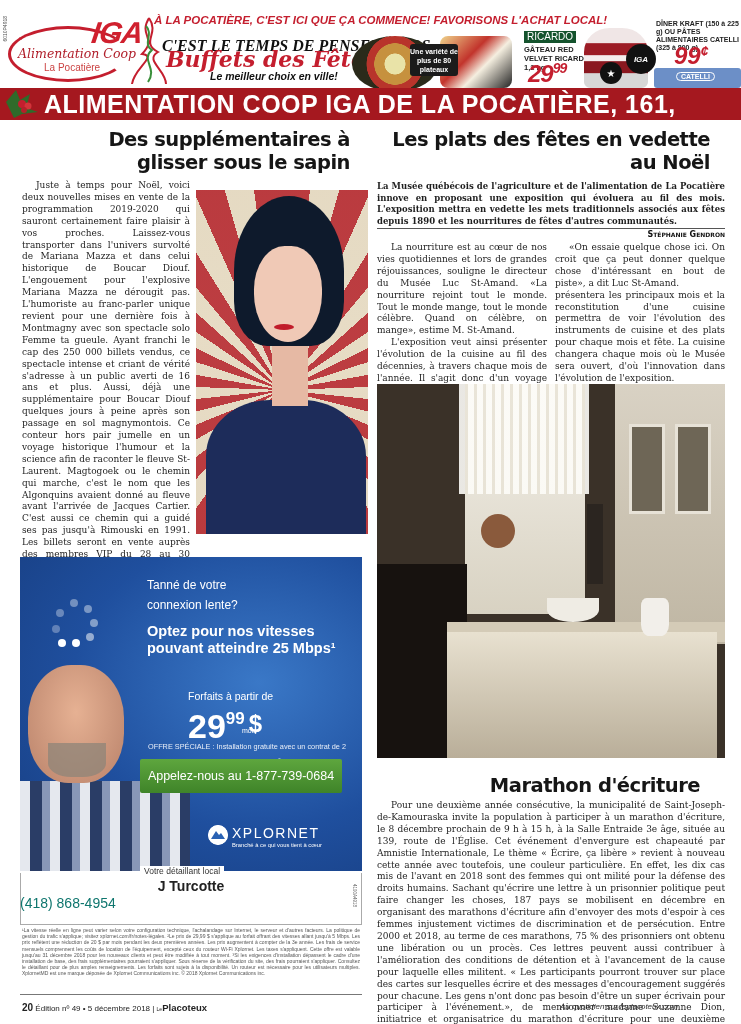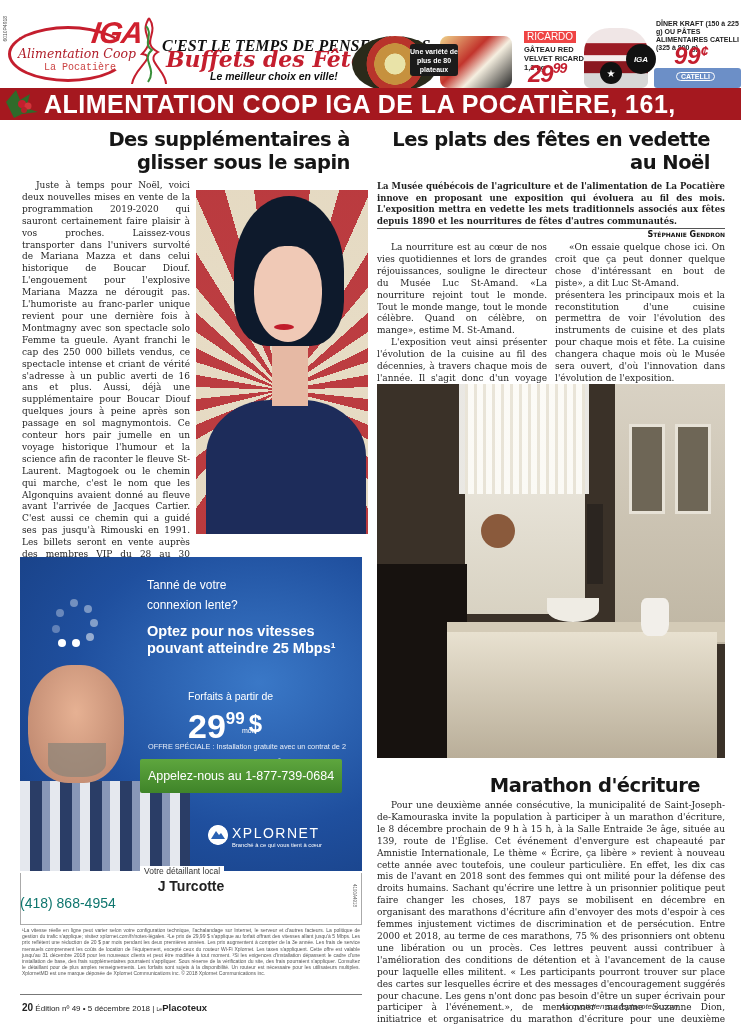--- a/index.html
+++ b/index.html
@@ -4,31 +4,31 @@
 <style>
 *{box-sizing:border-box;margin:0;padding:0}
 html,body{width:741px;height:1024px;overflow:hidden;background:#fff}
 body{position:relative;font-family:"DejaVu Serif",serif;color:#1a1a1a}
 .abs{position:absolute}
 
 #banner{left:0;top:0;width:741px;height:122px;background:#fff;overflow:hidden}
 .logo-ring{left:8px;top:26px;width:120px;height:56px;border:3px solid #c41e2e;border-radius:50%;border-right-color:transparent;border-bottom-color:#c41e2e}
 .logo-iga{left:92px;top:16px;font-family:"Liberation Sans",sans-serif;font-weight:bold;font-style:italic;font-size:30px;color:#d0202e;letter-spacing:-1px;transform:skewX(-8deg)}
 .logo-name{left:18px;top:46px;font-family:"DejaVu Serif",serif;font-style:italic;font-size:12.5px;color:#b01e2a;white-space:nowrap}
-.logo-sub{left:44px;top:62px;font-family:Liberation Mono, monospace;font-size:10px;color:#c44;}
+.logo-sub{left:44px;top:62px;font-family:Liberation Sans, sans-serif;font-size:10px;color:#c44;}
 .side-code{left:2px;top:16px;font-family:"Liberation Sans",sans-serif;font-size:5px;color:#555;writing-mode:vertical-rl;transform:rotate(180deg)}
 .tree{left:128px;top:16px;width:42px;height:72px}
 .top-slogan{left:154px;top:14px;font-family:"Liberation Sans",sans-serif;font-weight:bold;font-style:italic;font-size:11.5px;color:#c41e2e;white-space:nowrap}
 .temps{left:162px;top:37px;font-family:Liberation Serif, serif;font-weight:bold;font-style:italic;font-size:16px;color:#111;white-space:nowrap}
 .buffets{left:166px;top:46px;font-family:"DejaVu Serif",serif;font-weight:bold;font-style:italic;font-size:22px;color:#c41e2e;white-space:nowrap}
 .meilleur{left:210px;top:70px;font-family:"Liberation Sans",sans-serif;font-weight:bold;font-style:italic;font-size:10.5px;color:#111;white-space:nowrap}
 .platter1{left:352px;top:36px;width:86px;height:56px;border-radius:50%;background:radial-gradient(circle at 50% 50%,#e9e3a8 0 20%,#c6913e 21% 40%,#b8342b 41% 55%,#2a2a1a 56%)}
 .platter2{left:440px;top:36px;width:72px;height:52px;border-radius:8px;background:linear-gradient(135deg,#f0d58c,#c2342c 40%,#f5efe0 60%,#222 100%)}
 .variety{left:410px;top:44px;width:48px;height:32px;background:#1b1b1b;color:#fff;font-family:"Liberation Sans",sans-serif;font-weight:bold;font-size:7px;text-align:center;line-height:9px;padding-top:3px;border-radius:3px}
-.ricardo-tag{left:524px;top:31px;background:#ef4444;color:#fff;font-family:"Liberation Sans",sans-serif;font-size:10px;padding:0 3px;line-height:12px}
+.ricardo-tag{left:524px;top:31px;background:#14532d;color:#fff;font-family:"Liberation Sans",sans-serif;font-size:10px;padding:0 3px;line-height:12px}
 .gateau{left:524px;top:45px;font-family:"Liberation Sans",sans-serif;font-weight:bold;font-size:7.5px;color:#222;line-height:9px;white-space:nowrap}
 .price1{left:528px;top:60px;font-family:"Liberation Sans",sans-serif;font-weight:bold;font-style:italic;font-size:24px;color:#c41e2e;letter-spacing:-1px}
 .price1 sup{font-size:14px;vertical-align:9px}
 .cake{left:584px;top:28px;width:64px;height:60px;border-radius:40% 40% 10% 10%;background:linear-gradient(180deg,#f0e6e6 0 25%,#9c1c25 26% 45%,#f5eded 46% 55%,#8a1820 56% 75%,#d7d7d7 76%)}
 .badge1{left:626px;top:44px;width:30px;height:30px;border-radius:50%;background:#111;color:#fff;font-family:"Liberation Sans",sans-serif;font-weight:bold;font-style:italic;font-size:8px;display:flex;align-items:center;justify-content:center}
 .badge2{left:600px;top:62px;width:22px;height:22px;border-radius:50%;background:#111;color:#fff;font-size:10px;display:flex;align-items:center;justify-content:center}
 .diner{left:656px;top:20px;font-family:"Liberation Sans",sans-serif;font-weight:bold;font-size:7px;color:#222;line-height:8px;white-space:nowrap}
 .price2{left:674px;top:42px;font-family:"Liberation Sans",sans-serif;font-weight:bold;font-style:italic;font-size:24px;color:#c41e2e}
 .price2 span{font-size:14px;vertical-align:8px}
 .catelli{left:654px;top:68px;width:87px;height:20px;background:#6c8fc7;border-radius:3px}
@@ -107,20 +107,21 @@
 <div id="banner" class="abs">
   <div class="abs side-code">6010P4918</div>
   <div class="abs logo-ring"></div>
   <div class="abs logo-iga">IGA</div>
   <div class="abs logo-name">Alimentation Coop</div>
   <div class="abs logo-sub">La Pocatière</div>
   <svg class="abs tree" viewBox="0 0 42 72">
     <path d="M21 2 C10 20 30 22 14 38 C30 40 6 52 4 68 M21 2 C32 18 12 26 30 36 C16 44 38 54 38 68" stroke="#c41e2e" stroke-width="2" fill="none"></path>
     <path d="M18 10 C26 18 14 28 24 34 C12 44 30 52 20 66" stroke="#3a8f3a" stroke-width="2" fill="none"></path>
   </svg>
+  <div class="abs top-slogan">À LA POCATIÈRE, C'EST ICI QUE ÇA COMMENCE! FAVORISONS L'ACHAT LOCAL!</div>
   <div class="abs temps">C'EST LE TEMPS DE PENSER À VOS</div>
   <div class="abs buffets">Buffets des Fêtes</div>
   <div class="abs meilleur">Le meilleur choix en ville!</div>
   <div class="abs platter1"></div>
   <div class="abs platter2"></div>
   <div class="abs variety">Une variété de plus de 80 plateaux</div>
   <div class="abs ricardo-tag">RICARDO</div>
   <div class="abs gateau" style="width:70px;white-space:normal">GÂTEAU RED VELVET RICARDO, 1,2 kg</div>
   <div class="abs price1"><span>29</span><sup>99</sup></div>
   <div class="abs cake"></div>

